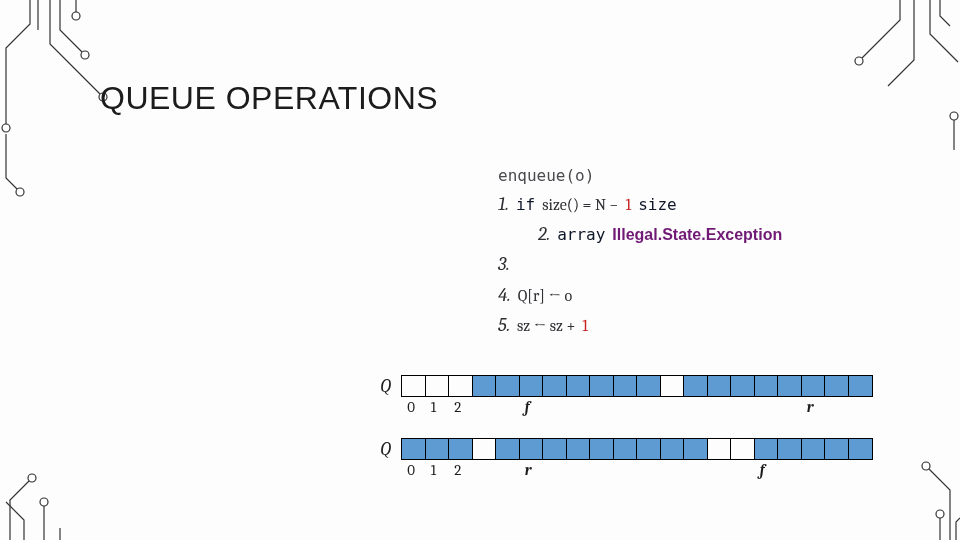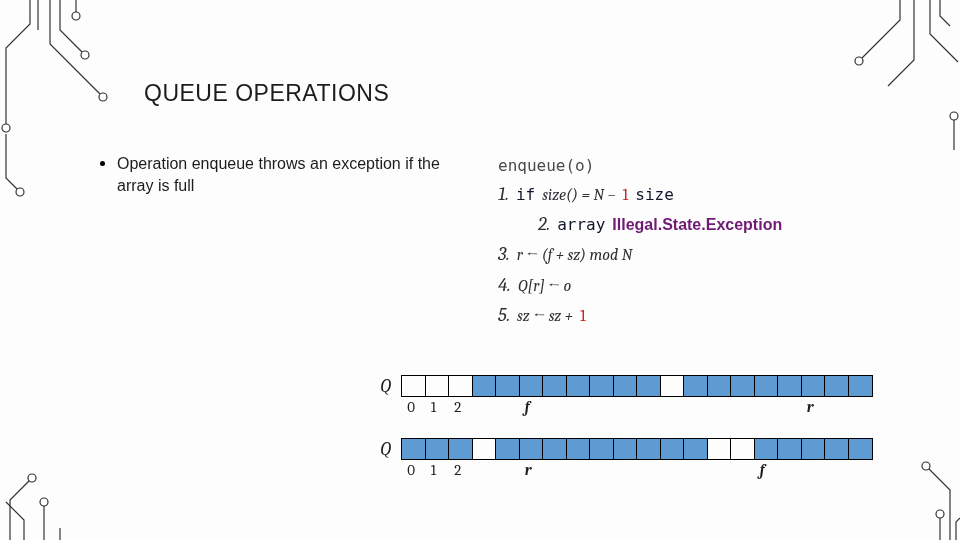--- a/index.html
+++ b/index.html
@@ -6,34 +6,34 @@
   html, body { width: 960px; height: 540px; overflow: hidden; }
   body {
     background: #fdfdfd;
     font-family: Arial, Helvetica, sans-serif;
     color: #1c1c1c;
     position: relative;
   }
   .deco { position: absolute; stroke: #333; stroke-width: 1.2; fill: none; }
   .deco circle { fill: #fff; }
   .content { position: absolute; left: 100px; top: 80px; right: 40px; }
-  h1 { font-size: 23px; font-weight: 400; letter-spacing: 0.5px; margin-left: 44px; }
+  h1 { font-size: 32px; font-weight: 400; letter-spacing: 0.5px; }
   .cols { display: flex; margin-top: 46px; gap: 28px; }
   .left { width: 370px; }
   .right { flex: 1; text-align: center; }
   ul { list-style: none; }
   li { display: flex; align-items: flex-start; margin-bottom: 10px; }
   .dot { width: 5px; height: 5px; background: #000; border-radius: 50%; margin: 8px 12px 0 0; flex-shrink: 0; }
   .btxt { font-size: 16px; line-height: 1.35; }
   .algo { font-size: 16px; line-height: 1.6; font-family: 'Segoe UI', Arial, sans-serif; color: #2e2e33; }
   .alrow { display: flex; align-items: baseline; gap: 7px; }
   .fn { color: #4a4a4f; font-family: Consolas, Menlo, monospace; }
   .kw { font-family: Consolas, Menlo, monospace; color: #0f172a; }
   .num { font-size: 19px; font-style: italic; font-family: Cambria, 'Times New Roman', serif; }
-  .mi { font-style: italic; font-family: Cambria, 'Times New Roman', serif; }
+  .mi { font-family: Cambria, 'Times New Roman', serif; }
   .mn { font-family: Cambria, 'Times New Roman', serif; }
   .one { color: #c62121; }
   .ex { color: #701a75; font-family: 'Segoe UI', Arial, sans-serif; font-weight: bold; }
 
   .diagrams { position: absolute; left: 380px; top: 375px; }
   .drow { display: flex; align-items: flex-start; margin-bottom: 22px; }
   .qlbl { font-style: italic; font-family: Cambria, serif; font-size: 18px; margin-right: 10px; margin-top: 1px; }
   .cells { display: flex; border: 1.5px solid #000; }
   .cell { width: 23.5px; height: 20px; border-right: 1.5px solid #000; }
   .cell:last-child { border-right: none; }
@@ -81,45 +81,40 @@
   <path d="M 60 110 L 60 60 L 38 38"></path>
     <circle cx="36" cy="36" r="4"></circle>
   <path d="M 66 110 L 66 92 L 70 88"></path>
 </svg>
 
 <div class="content">
   <h1>QUEUE OPERATIONS</h1>
   <div class="cols">
     <div class="left">
       <ul>
-        <li>
-            <span class="dot"></span>
-            <span class="btxt">Operation enqueue throws an exception if the array is full</span>
-          </li>
       </ul>
     </div>
     <div class="right algo">
       <div class="alrow">
           <span class="fn">enqueue(o)</span>
         </div>
       <div class="alrow">
           <span class="num">1.</span>
           <span class="kw">if</span> 
           <span class="mi">size() = N − </span>
           <span class="mn one">1</span> 
           <span class="kw">size</span>
         </div>
       <div class="alrow" style="padding-left:40px">
           <span class="num">2.</span>
           <span class="kw">array</span> 
           <span class="ex">Illegal.State.Exception</span>
         </div>
       <div class="alrow">
           <span class="num">3.</span>
-          <span class="mi">r ← (f + sz) mod N</span>
         </div>
       <div class="alrow">
           <span class="num">4.</span>
           <span class="mi">Q[r] ← o</span>
         </div>
       <div class="alrow">
           <span class="num">5.</span>
           <span class="mi">sz ← sz + </span>
           <span class="mn one">1</span>
         </div>

